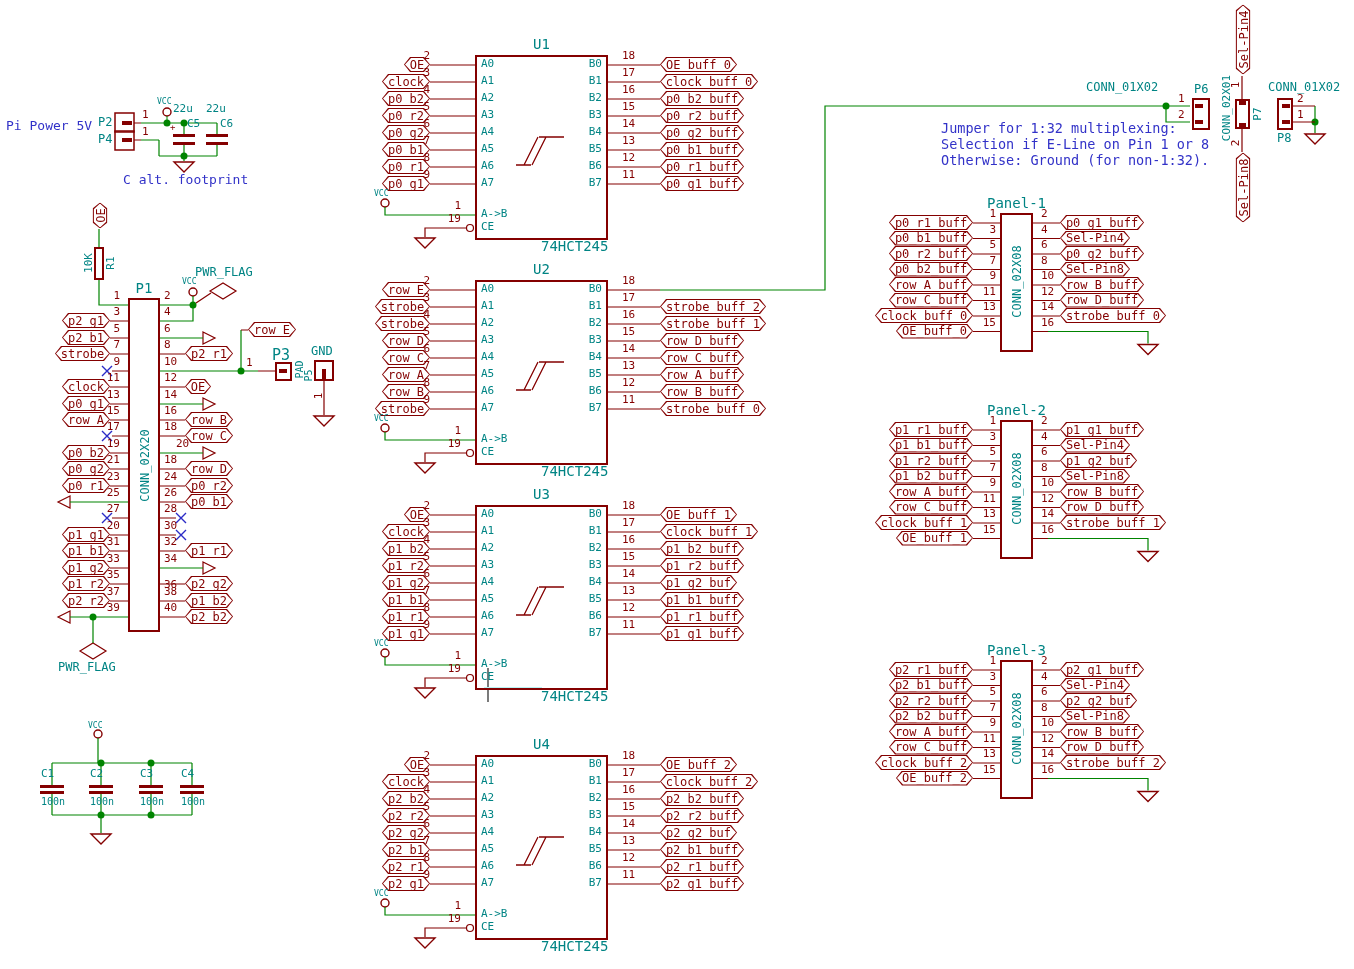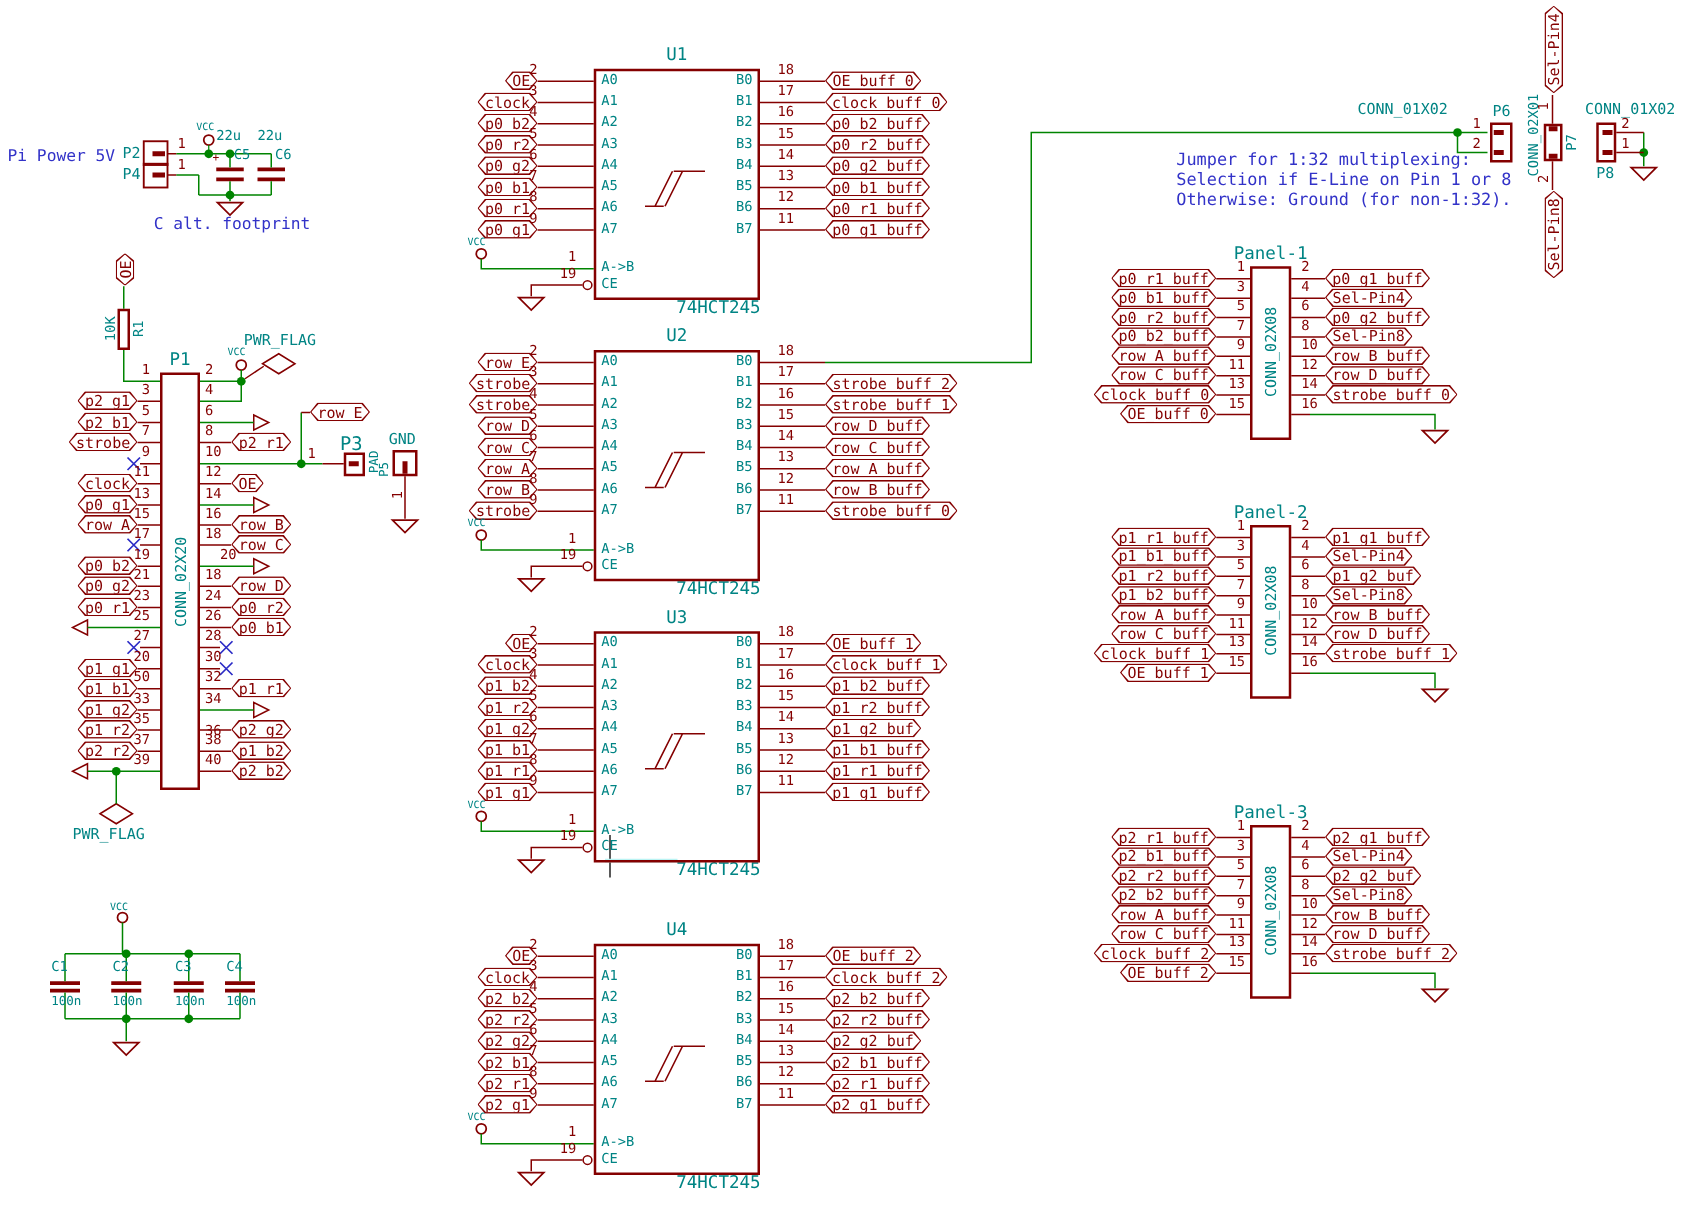--- a/index.html
+++ b/index.html
@@ -735,21 +735,21 @@
     <div class="glabel" style="left: 185px; top: 494px; width: 48px;">
       <i>p0_b1</i>
     </div>
     <div class="t num rgt" style="left: 94px; top: 503px; width: 26px;">27</div>
     <div class="t num" style="left: 164px; top: 503px;">28</div>
     <div class="t num rgt" style="left: 94px; top: 520px; width: 26px;">20</div>
     <div class="glabel" style="left: 62px; top: 527px; width: 48px;">
       <i>p1_g1</i>
     </div>
     <div class="t num" style="left: 164px; top: 520px;">30</div>
-    <div class="t num rgt" style="left: 94px; top: 536px; width: 26px;">50</div>
+    <div class="t num rgt" style="left: 94px; top: 536px; width: 26px;">31</div>
     <div class="glabel" style="left: 62px; top: 543px; width: 48px;">
       <i>p1_b1</i>
     </div>
     <div class="t num" style="left: 164px; top: 536px;">32</div>
     <div class="glabel" style="left: 185px; top: 543px; width: 48px;">
       <i>p1_r1</i>
     </div>
     <div class="t num rgt" style="left: 94px; top: 553px; width: 26px;">33</div>
     <div class="glabel" style="left: 62px; top: 560px; width: 48px;">
       <i>p1_g2</i>

